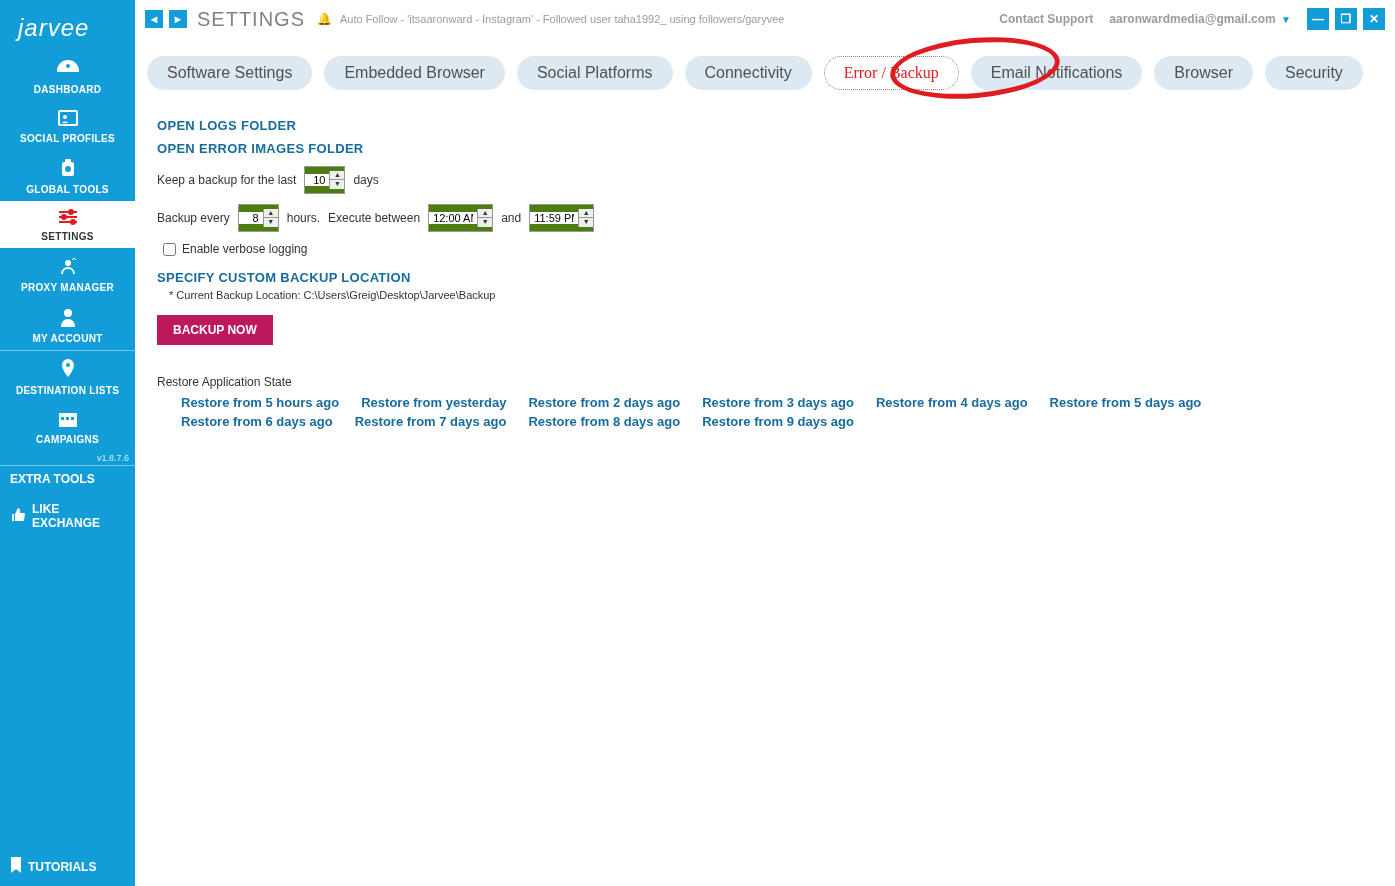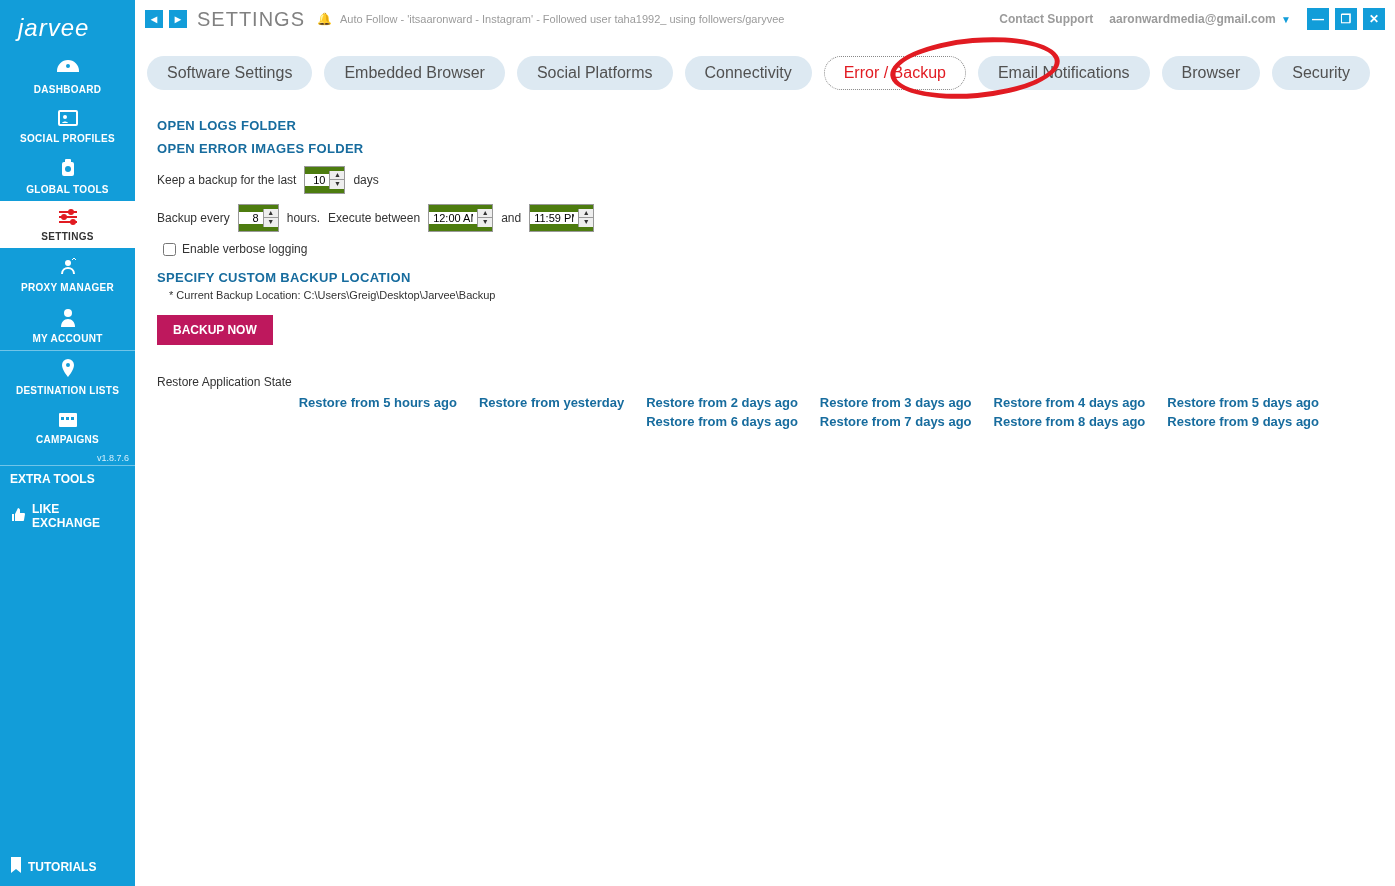--- a/index.html
+++ b/index.html
@@ -20,38 +20,38 @@
 .nav-arrow { width: 18px; height: 18px; background: #129dd9; color: #fff; display: flex; align-items: center; justify-content: center; font-size: 11px; cursor: pointer; }
 .page-title { font-size: 20px; color: #818181; font-weight: 400; letter-spacing: 1px; margin: 0 6px 0 4px; }
 .notif-text { color: #9b9b9b; font-size: 11px; flex: 1; }
 .top-links { display: flex; align-items: center; gap: 16px; margin-right: 10px; }
 .top-link { color: #9b9b9b; font-size: 12px; font-weight: bold; cursor: pointer; }
 .top-link .dd { color: #129dd9; font-size: 10px; margin-left: 2px; }
 .win-btns { display: flex; gap: 6px; }
 .win-btn { width: 22px; height: 22px; background: #129dd9; color: #fff; display: flex; align-items: center; justify-content: center; font-size: 12px; font-weight: bold; cursor: pointer; }
 .tabs-row { display: flex; gap: 12px; padding: 18px 12px 8px; position: relative; }
 .tab { background: #dde9f2; color: #515151; font-size: 16px; padding: 8px 20px; cursor: pointer; border-radius: 17px; }
-.tab.active { background: #fff; color: #e11b22; border: 1px dotted #888; padding: 7px 19px; }
+.tab.active { background: #fff; color: #e11b22; border: 1px dotted #888; padding: 7px 19px; font-family: Liberation Serif, serif; }
 .circle-annotation { position: absolute; top: 0px; left: 755px; width: 170px; height: 60px; border: 5px solid #e11b22; border-radius: 50%; pointer-events: none; transform: rotate(-5deg); }
 .content { padding: 10px 22px; color: #333; font-size: 12px; }
 .link-heading { color: #176c9e; font-size: 13px; font-weight: bold; letter-spacing: 0.3px; margin: 10px 0 8px; cursor: pointer; }
 .form-row { display: flex; align-items: center; gap: 8px; margin: 10px 0; font-size: 12px; }
 .spinner { display: inline-flex; align-items: center; border: 1px solid #999; height: 28px; font-size: 11px; background: #4d7c0f; }
 .spinner input { border: none; width: 48px; text-align: right; padding: 0 4px; font-size: 11px; outline: none; }
 .spinner.sm input { width: 24px; }
 .spinner .sp-btns { display: flex; flex-direction: column; border-left: 1px solid #999; }
 .spinner .sp-btn { height: 9px; width: 14px; font-size: 7px; line-height: 7px; text-align: center; background: #eee; cursor: pointer; border-bottom: 1px solid #999; }
 .spinner .sp-btn:last-child { border-bottom: none; }
 .chk { display: flex; align-items: center; gap: 6px; margin: 8px 0 14px 6px; font-size: 12px; }
 .chk input { width: 13px; height: 13px; }
 .section-title { color: #176c9e; font-size: 13px; font-weight: bold; letter-spacing: 0.3px; margin: 14px 0 4px; }
 .path-line { font-size: 11px; color: #333; margin: 4px 0 10px 12px; }
 .backup-btn { background: #be185d; color: #fff; border: none; padding: 8px 16px; font-size: 12px; font-weight: bold; cursor: pointer; margin: 4px 0 20px; }
 .restore-title { font-size: 12px; color: #333; margin: 10px 0 6px; }
-.restore-links { display: flex; flex-wrap: wrap; gap: 0; margin-left: 24px; max-width: 1160px; justify-content: flex-end; }
+.restore-links { display: flex; flex-wrap: wrap; gap: 0; margin-left: 24px; max-width: 1160px; }
 .restore-link { color: #176c9e; font-size: 13px; font-weight: bold; cursor: pointer; margin-right: 22px; margin-bottom: 4px; white-space: nowrap; }
 .bell { color: #9b9b9b; font-size: 12px; margin-right: 2px; }
 </style>
 </head>
 <body>
 
 <div class="sidebar">
   <div class="logo">jarvee</div>
 
   <div class="nav-item">

